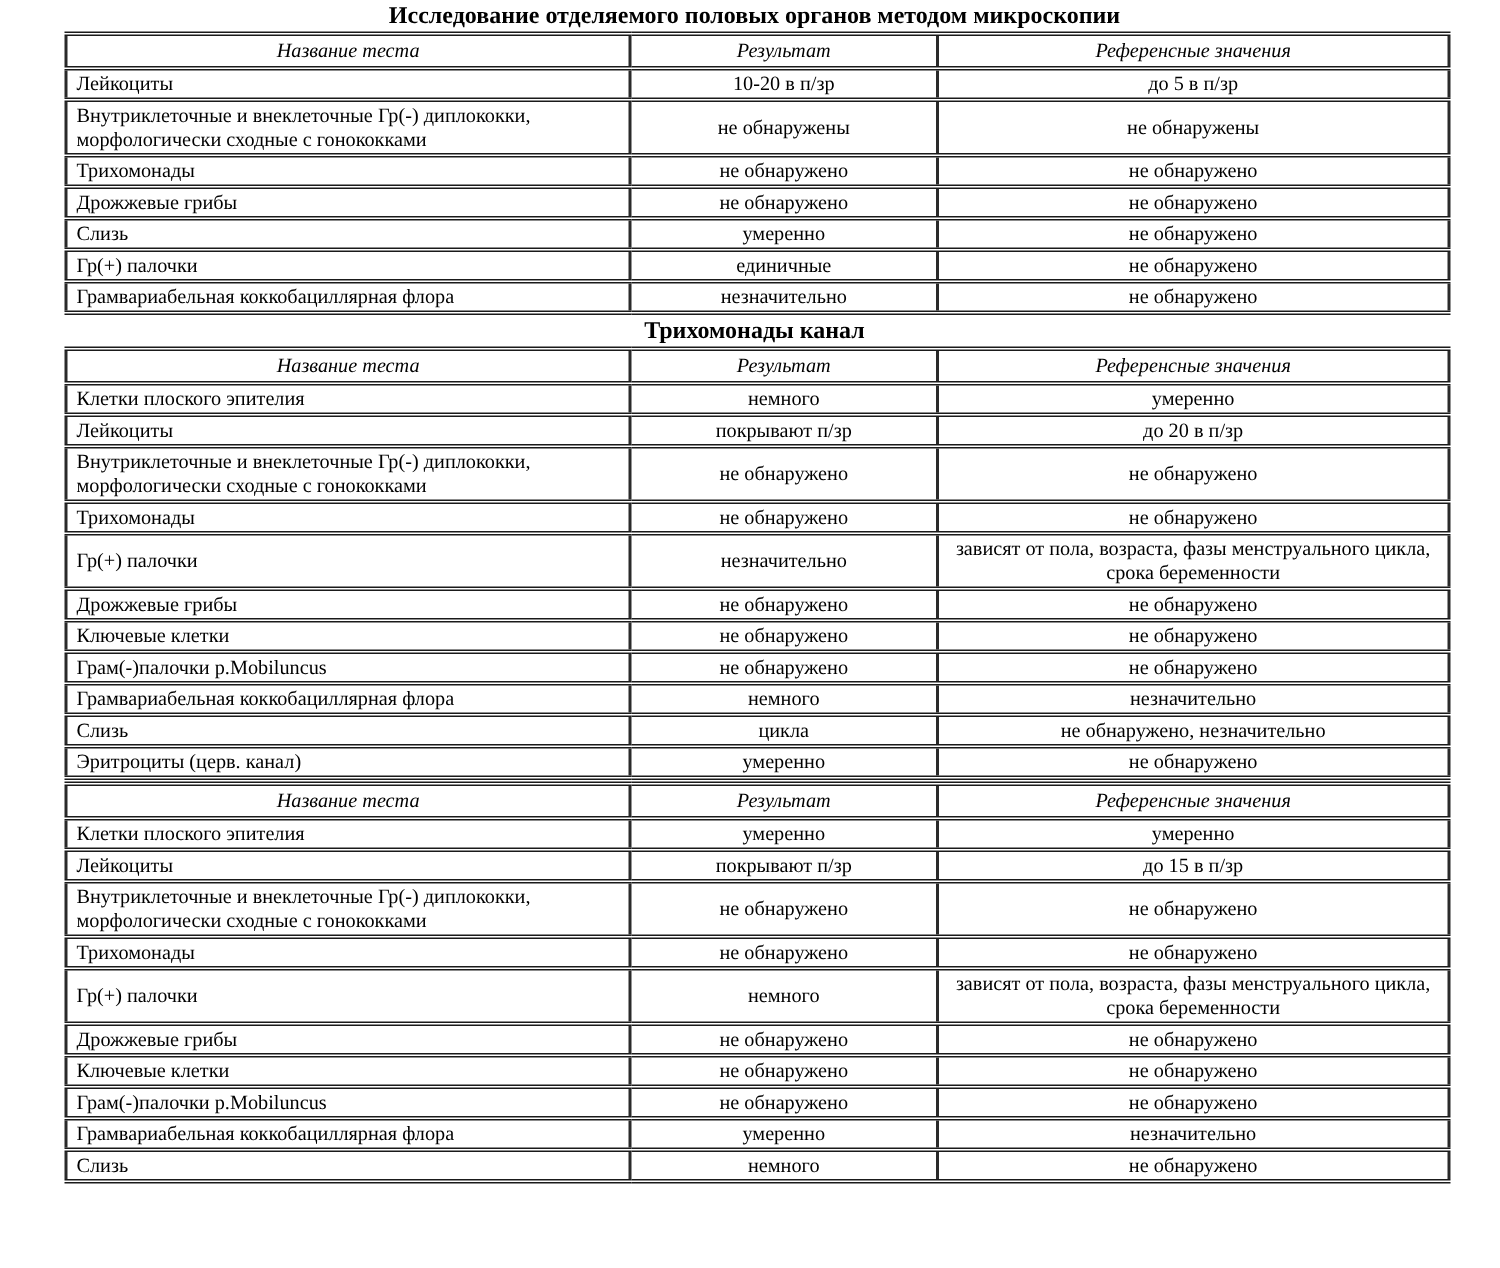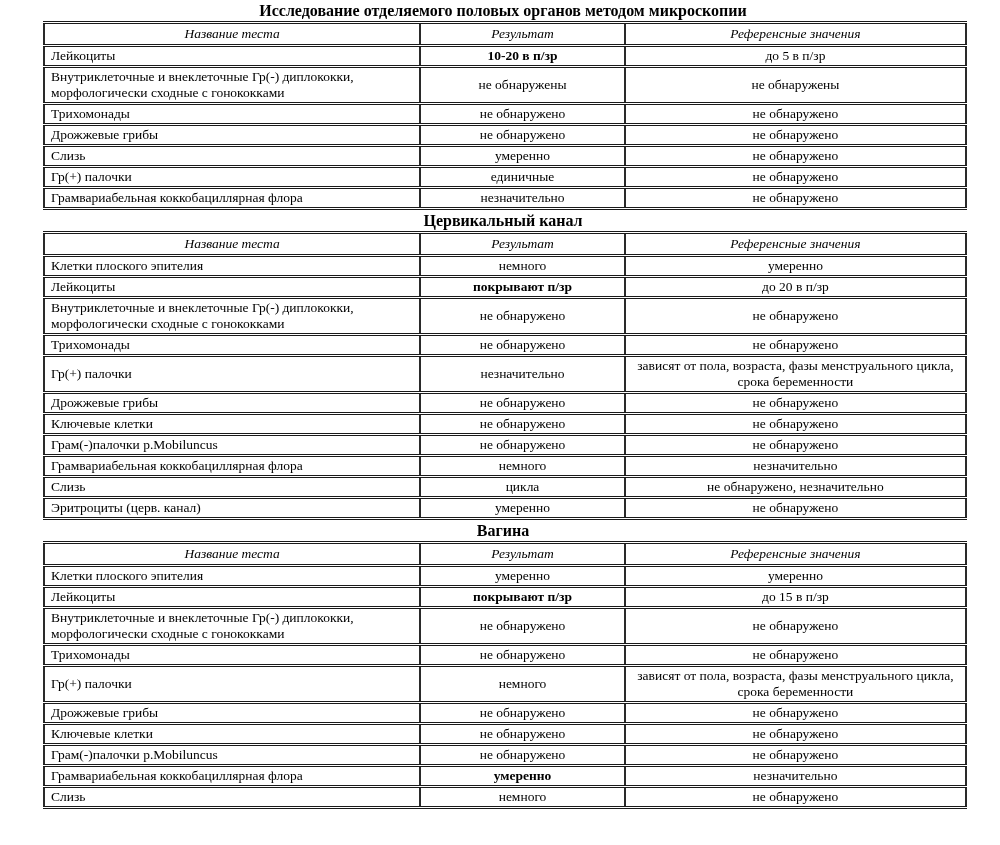--- a/index.html
+++ b/index.html
@@ -59,21 +59,21 @@
   }
   table.results-table th {
     font-style: italic;
     font-weight: normal;
     text-align: center;
     height: 18px;
     vertical-align: middle;
   }
   td.cell-name  { text-align: left; padding-left: 4px; margin-top: 14px; }
   td.cell-result, td.cell-ref { text-align: center; }
-  td.bold { font-weight: bold; }
+  td.bold { font-weight: normal; }
 </style>
 </head>
 <body>
 
 <div class="page">
   <h1 class="report-title">Исследование отделяемого половых органов методом микроскопии</h1>
   <div id="sections">
   <section>
     <table class="results-table">
       <colgroup>
@@ -122,21 +122,21 @@
             <tr>
               <td class="cell-name">Грамвариабельная коккобациллярная флора</td>
               <td class="cell-result">незначительно</td>
               <td class="cell-ref">не обнаружено</td>
             </tr>
           </tbody>
     </table>
   </section>
 
   <section>
-    <h2 class="section-heading">Цервикальный канал</h2>
+    <h2 class="section-heading">Трихомонады канал</h2>
     <table class="results-table">
       <colgroup>
         <col class="c-name">
             <col class="c-result">
             <col class="c-ref">
       </colgroup>
       <thead>
         <tr>
           <th>Название теста</th>
           <th>Результат</th>
@@ -197,21 +197,20 @@
             <tr>
               <td class="cell-name">Эритроциты (церв. канал)</td>
               <td class="cell-result">умеренно</td>
               <td class="cell-ref">не обнаружено</td>
             </tr>
           </tbody>
     </table>
   </section>
 
   <section>
-    <h2 class="section-heading">Вагина</h2>
     <table class="results-table">
       <colgroup>
         <col class="c-name">
             <col class="c-result">
             <col class="c-ref">
       </colgroup>
       <thead>
         <tr>
           <th>Название теста</th>
           <th>Результат</th>

